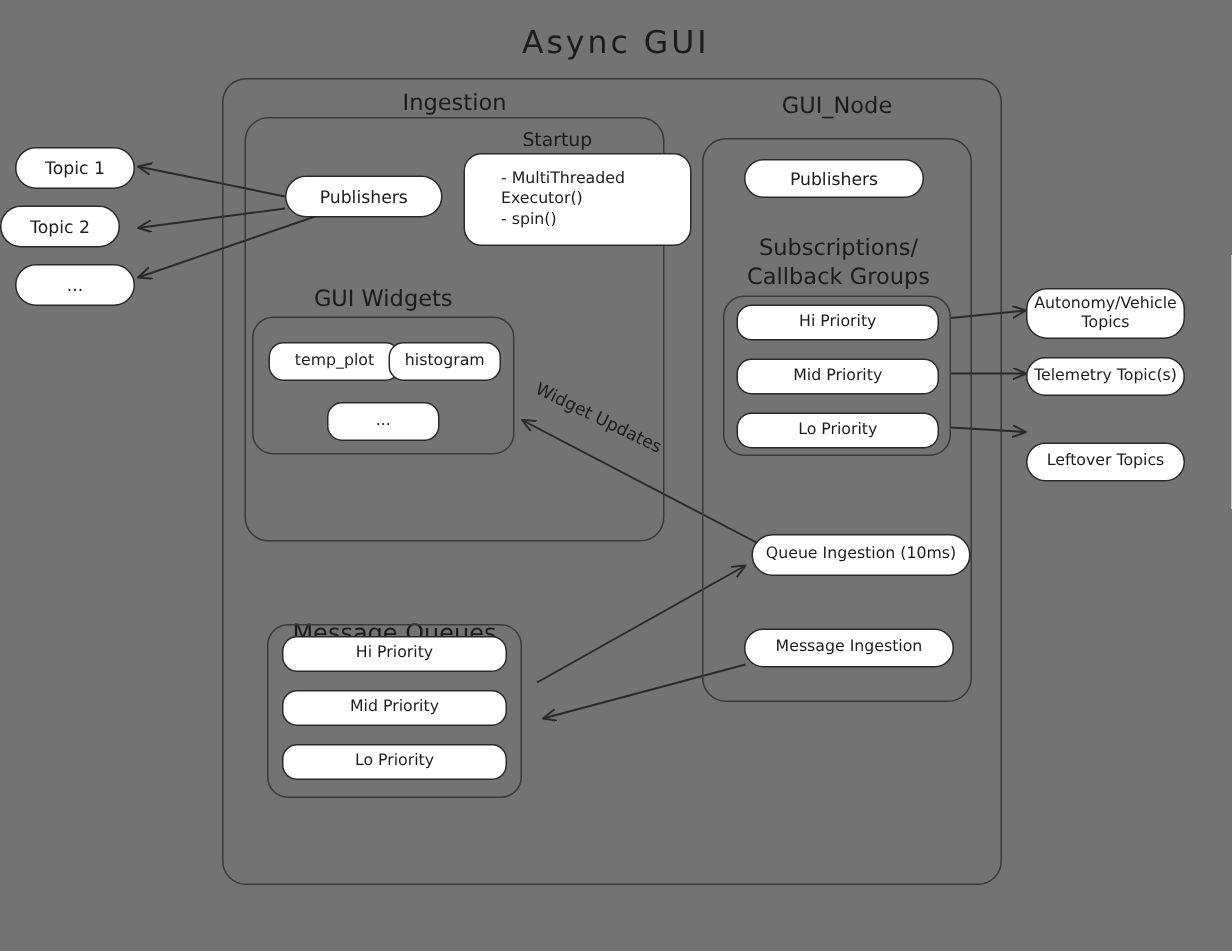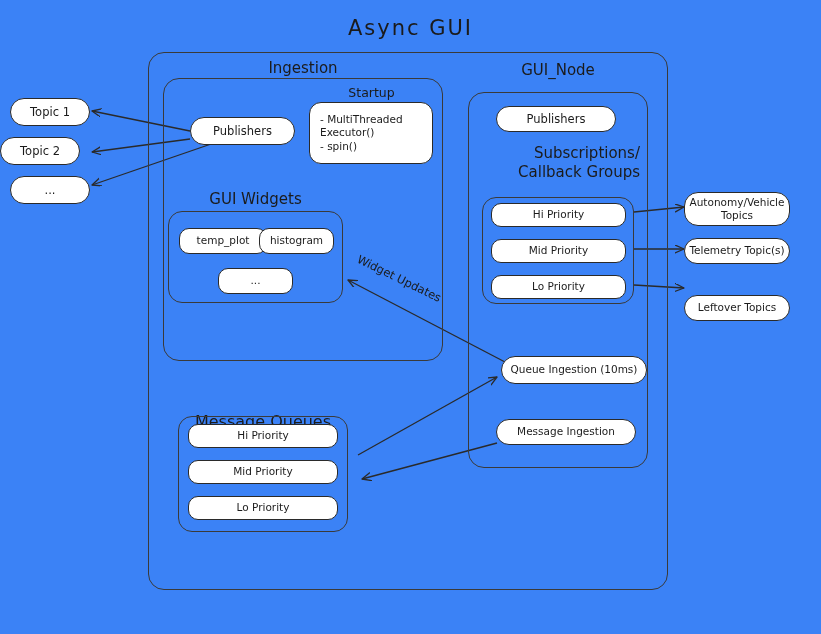--- a/index.html
+++ b/index.html
@@ -4,21 +4,21 @@
 <style>
   html, body {
     margin: 0;
     padding: 0;
     background: #ffffff;
   }
   #canvas {
     position: relative;
     width: 821px;
     height: 634px;
-    background: #3b82f6;
+    background: #737373;
     font-family: "DejaVu Sans", sans-serif;
     overflow: hidden;
   }
   .title {
     position: absolute;
     left: 0;
     top: 16px;
     width: 821px;
     text-align: center;
     font-size: 21px;
@@ -113,36 +113,36 @@
   <div class="box pill" style="left:10px; top:176px; width:80px; height:28px;">...</div>
 
   <div class="container" style="left:148px; top:52px; width:520px; height:538px;"></div>
 
   <div class="grp-label big" style="left:163px; top:59px; width:280px;">Ingestion</div>
   <div class="container" style="left:163px; top:78px; width:280px; height:283px;"></div>
 
   <div class="box pill" style="left:190px; top:117px; width:105px; height:28px;">Publishers</div>
 
   <div class="grp-label" style="left:309px; top:85px; width:125px;">Startup</div>
-  <div class="box" style="left:309px; top:102px; width:124px; height:62px; justify-content:flex-start; text-align:left; padding-left:10px; white-space:pre-line; font-size:10.5px;">-  MultiThreaded
+  <div class="box" style="left:309px; top:102px; width:152px; height:62px; justify-content:flex-start; text-align:left; padding-left:24px; white-space:pre-line; font-size:10.5px;">-  MultiThreaded
    Executor()
 -  spin()</div>
 
   <div class="grp-label big" style="left:168px; top:190px; width:175px;">GUI Widgets</div>
   <div class="container" style="left:168px; top:211px; width:175px; height:92px; border-radius:14px;"></div>
   <div class="box" style="left:179px; top:228px; width:88px; height:26px; border-radius:10px; font-size:10.5px;">temp_plot</div>
   <div class="box" style="left:259px; top:228px; width:75px; height:26px; border-radius:10px; font-size:10.5px;">histogram</div>
   <div class="box" style="left:218px; top:268px; width:75px; height:26px; border-radius:10px; font-size:10.5px;">...</div>
 
   <div class="grp-label big" style="left:468px; top:61px; width:180px;">GUI_Node</div>
   <div class="container" style="left:468px; top:92px; width:180px; height:376px;"></div>
 
   <div class="box pill" style="left:496px; top:106px; width:120px; height:26px;">Publishers</div>
 
-  <div class="grp-label big" style="left:478px; top:144px; width:162px; text-align:right;">Subscriptions/
+  <div class="grp-label big" style="left:478px; top:156px; width:162px; text-align:center;">Subscriptions/
 Callback Groups</div>
 
   <div class="container" style="left:482px; top:197px; width:152px; height:107px; border-radius:14px;"></div>
   <div class="box" style="left:491px; top:203px; width:135px; height:24px; border-radius:10px; font-size:10.5px;">Hi Priority</div>
   <div class="box" style="left:491px; top:239px; width:135px; height:24px; border-radius:10px; font-size:10.5px;">Mid Priority</div>
   <div class="box" style="left:491px; top:275px; width:135px; height:24px; border-radius:10px; font-size:10.5px;">Lo Priority</div>
 
   <div class="box pill" style="left:501px; top:356px; width:146px; height:28px; font-size:10.5px;">Queue Ingestion (10ms)</div>
   <div class="box pill" style="left:496px; top:419px; width:140px; height:26px; font-size:10.5px;">Message Ingestion</div>
 

